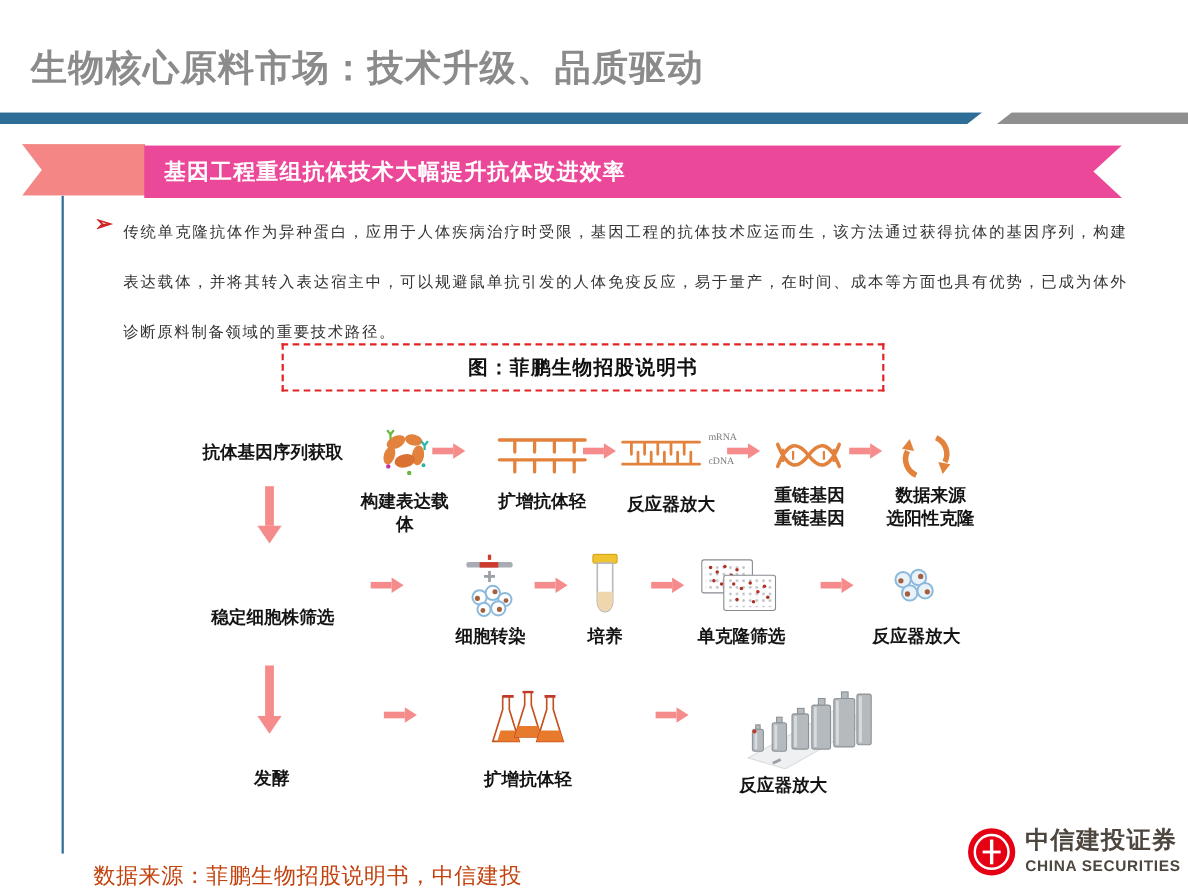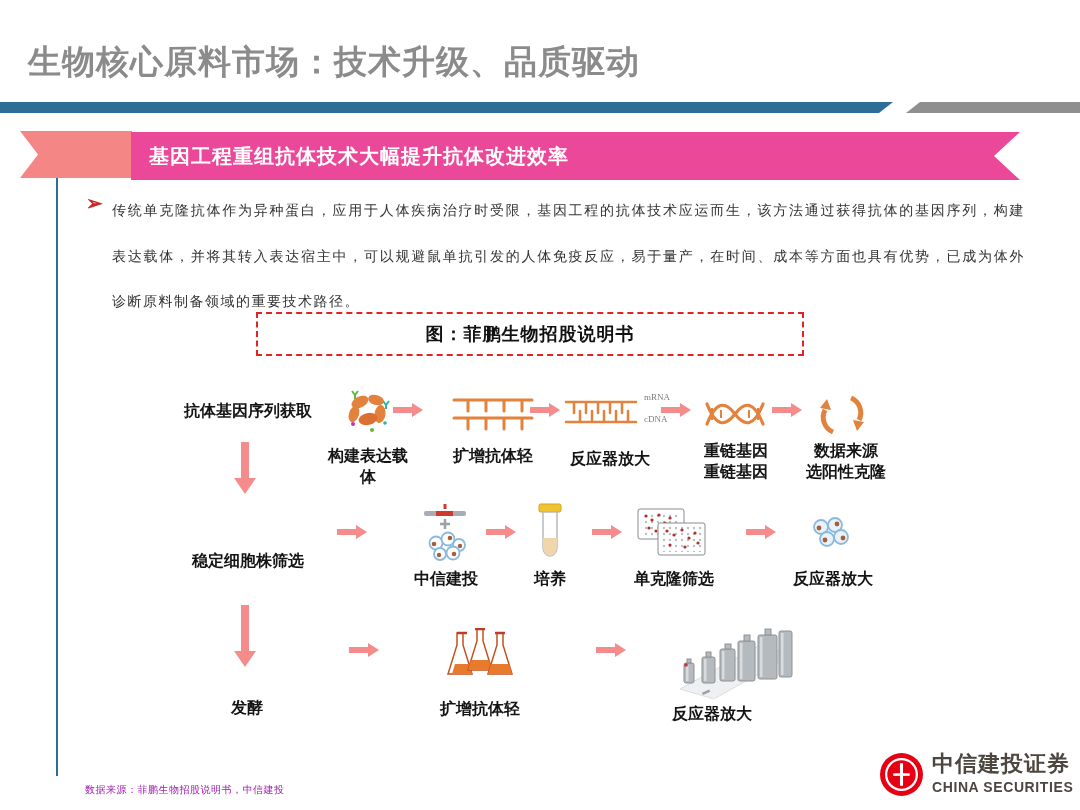--- a/index.html
+++ b/index.html
@@ -36,21 +36,21 @@
   
   .ar-r{width:30px;height:14px;}
   .ar-r::before{content:"";position:absolute;left:0;top:4px;width:19px;height:6px;background:#f58b8b;}
   .ar-r::after{content:"";position:absolute;left:19px;top:0;width:0;height:0;
                border-left:11px solid #f58b8b;border-top:7px solid transparent;border-bottom:7px solid transparent;}
   .ar-d{width:22px;}
   .ar-d::before{content:"";position:absolute;left:7px;top:0;width:8px;height:calc(100% - 16px);background:#f58b8b;}
   .ar-d::after{content:"";position:absolute;left:0;bottom:0;width:0;height:0;
                border-top:16px solid #f58b8b;border-left:11px solid transparent;border-right:11px solid transparent;}
   
-  .source{left:85px;top:783px;font-size:10px;color:#a21caf;letter-spacing:0.5px;}
+  .source{left:85px;top:783px;font-size:20px;color:#c2410c;letter-spacing:0.5px;}
   .logo-cn{left:932px;top:749px;font-size:22px;font-weight:700;color:#4c463e;letter-spacing:1px;}
   .logo-en{left:932px;top:779px;font-size:14px;font-weight:700;color:#4c463e;letter-spacing:0.6px;}
 </style>
 </head>
 <body>
 
 <div class="abs page-title">生物核心原料市场：技术升级、品质驱动</div>
 <div class="abs rule-blue"></div>
 <div class="abs rule-gray"></div>
 
@@ -169,21 +169,21 @@
     </g>
     <g fill="#a2603e">
       <circle cx="17" cy="40" r="2.3"></circle>
         <circle cx="33" cy="34" r="2.3"></circle>
         <circle cx="43" cy="42" r="2.2"></circle>
       <circle cx="22" cy="51" r="2.2"></circle>
         <circle cx="37" cy="50" r="2.3"></circle>
     </g>
   </svg>
 </span>
-<div class="abs dlabel" style="left:398px;top:569px;width:96px">中信建投</div>
+<div class="abs dlabel" style="left:398px;top:569px;width:96px">细胞转染</div>
 
 <div class="abs ar-r" style="left:486px;top:525px"></div>
 
 <span class="abs" style="left:537px;top:503px">
   <svg width="26" height="58" viewBox="0 0 26 58">
     <rect x="2" y="1" width="22" height="8" rx="1.5" fill="#f0c431" stroke="#d4a51d"></rect>
     <path d="M6 9 L20 9 L20 44 A7 9 0 0 1 6 44 Z" fill="#ffffff" stroke="#b6babf" stroke-width="1.5"></path>
     <path d="M6 35 L20 35 L20 44 A7 9 0 0 1 6 44 Z" fill="#f0d6ad"></path>
   </svg>
 </span>

